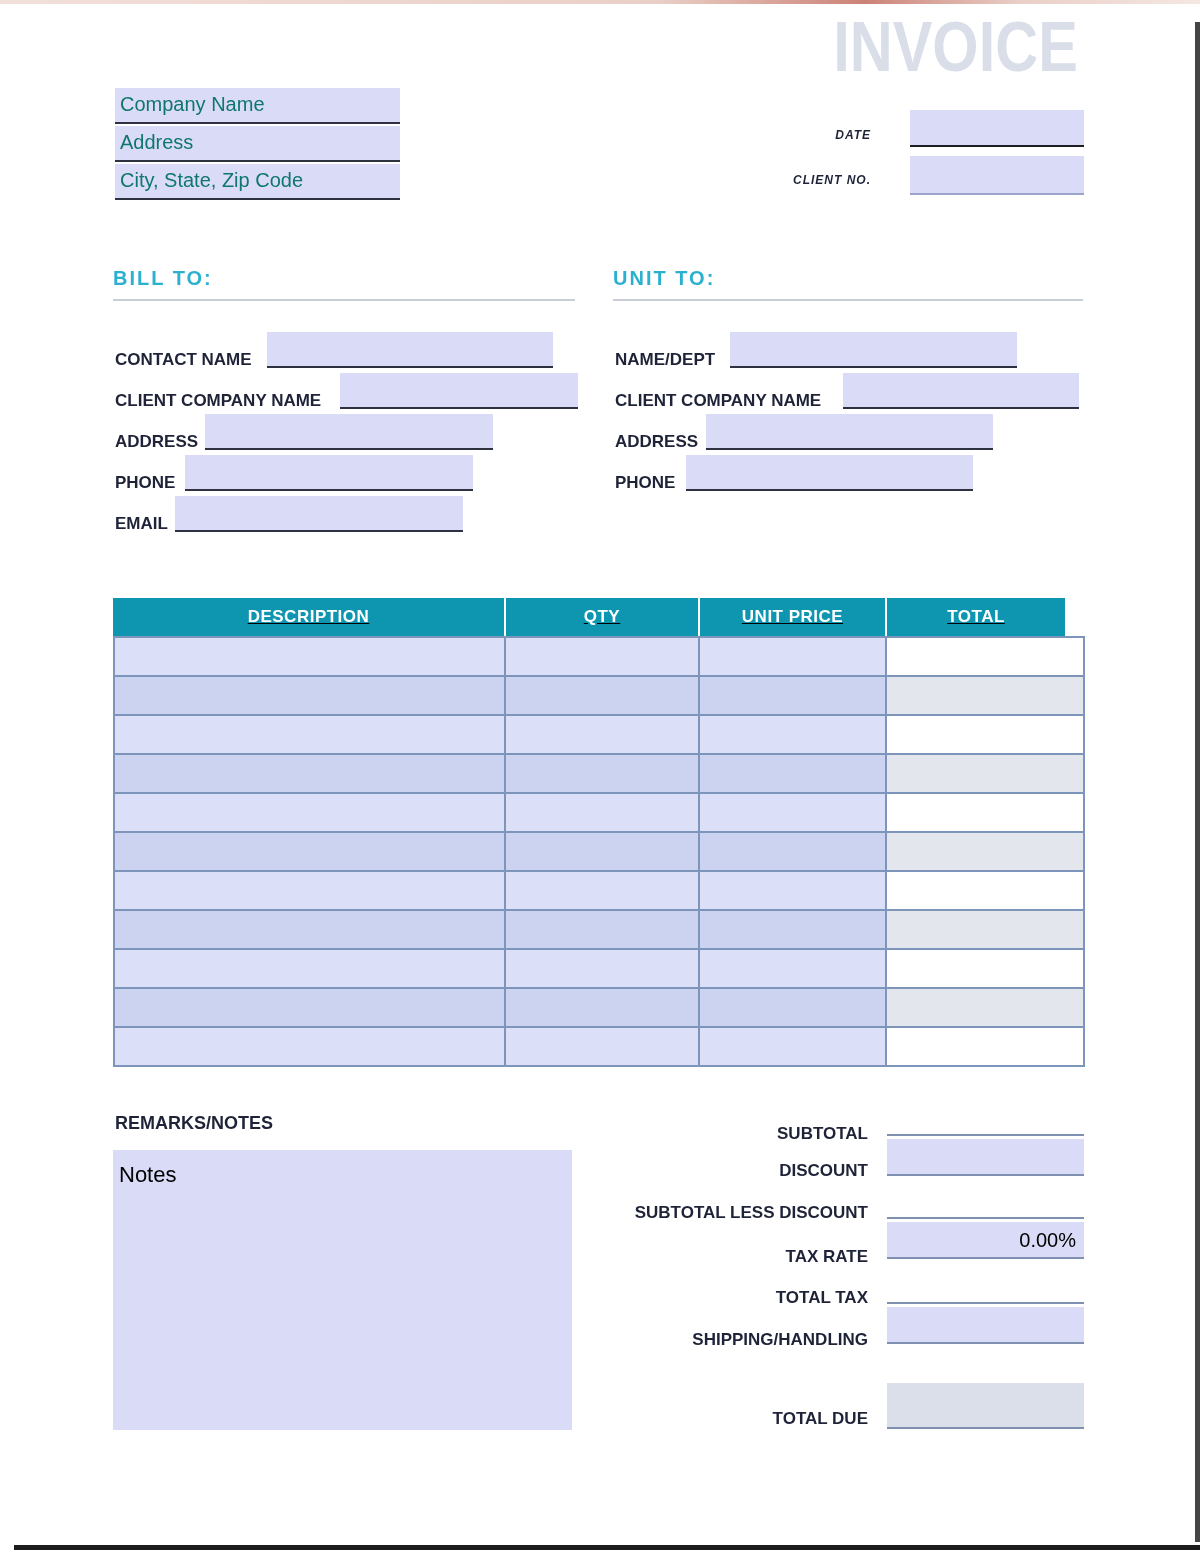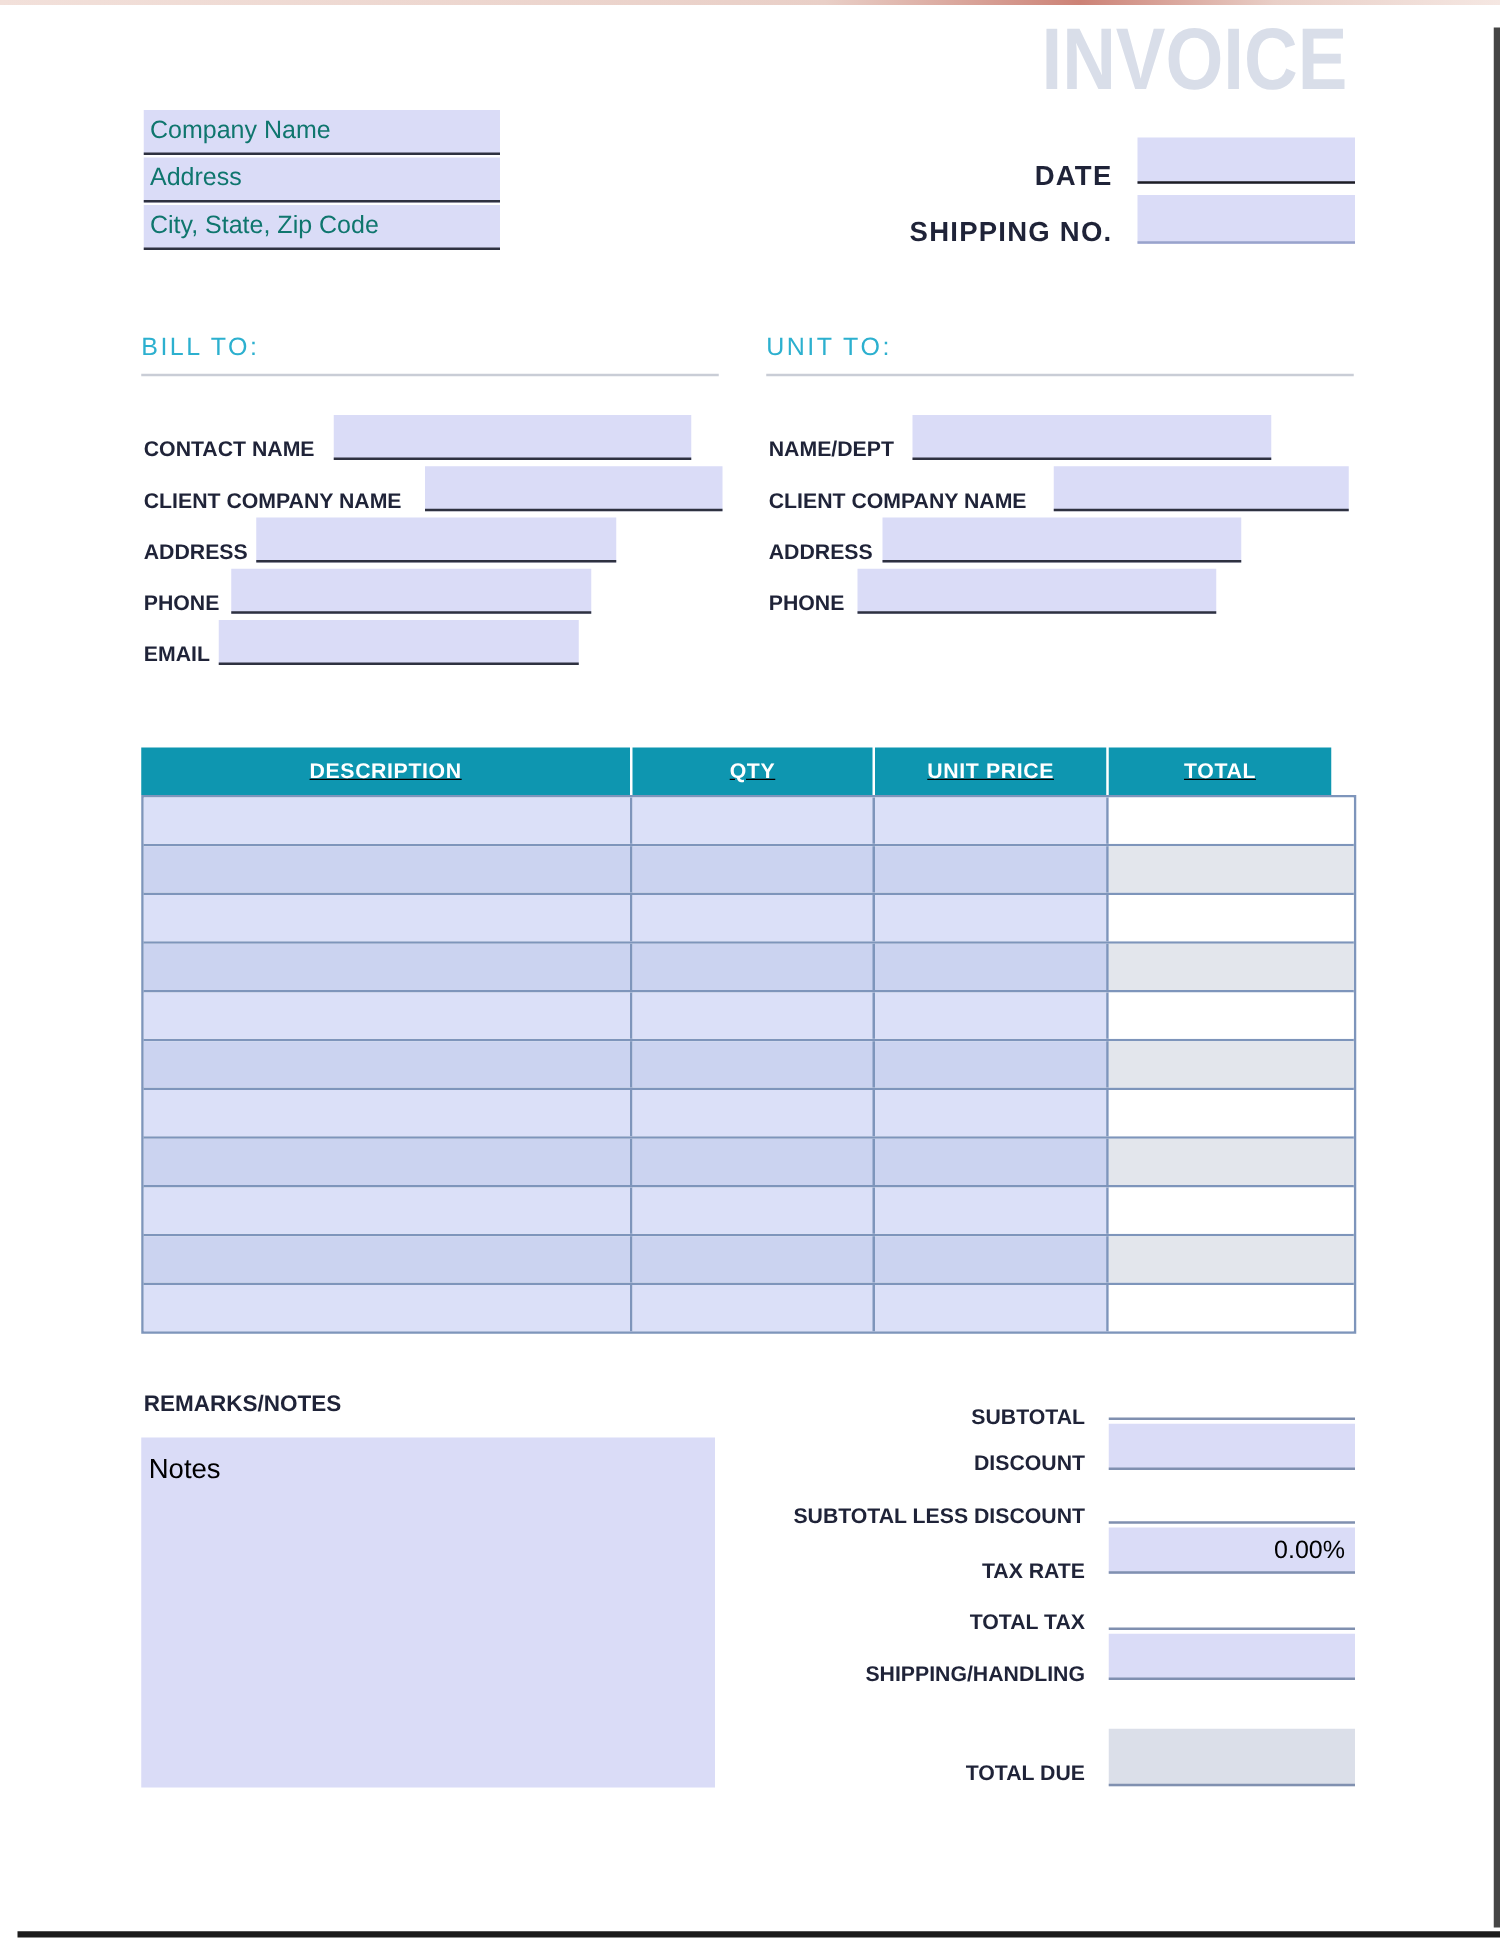--- a/index.html
+++ b/index.html
@@ -30,29 +30,29 @@
   
   .title{position:absolute;top:12px;right:122px;font-size:70px;line-height:1;font-weight:bold;
     color:var(--title-gray);letter-spacing:0;transform:scaleX(.85);transform-origin:100% 0;white-space:nowrap;}
 
   
   .company-field{position:absolute;left:115px;width:285px;height:36px;background:var(--field-lavender);
     border-bottom:2px solid #2e3140;font-size:20px;line-height:33px;color:#0f766e;padding-left:5px;}
   .cf1{top:88px;}.cf2{top:126px;}.cf3{top:164px;}
 
   
-  .meta-label{position:absolute;left:690px;width:200px;text-align:right;color:var(--label-navy);
-    font-weight:bold;font-size:22px;letter-spacing:1px;white-space:nowrap;}
+  .meta-label{position:absolute;left:671px;width:200px;text-align:right;color:var(--label-navy);
+    font-weight:bold;font-size:12px;letter-spacing:1px;white-space:nowrap;font-style:italic;}
   .ml-date{top:128px;}.ml-inv{top:173px;}
   .meta-box{position:absolute;left:910px;width:174px;height:37px;background:var(--field-lavender);}
   .mb-date{top:110px;border-bottom:2px solid #1d1d24;}
   .mb-inv{top:156px;height:39px;border-bottom:2px solid #99a3cb;}
 
   
-  .sec-heading{position:absolute;top:267px;font-size:20px;font-weight:normal;letter-spacing:2px;
+  .sec-heading{position:absolute;top:267px;font-size:20px;font-weight:bold;letter-spacing:2px;
     color:var(--heading-teal);white-space:nowrap;}
   .sh-bill{left:113px;}.sh-ship{left:613px;}
   .sec-rule{position:absolute;top:299px;height:2px;background:#c9cdd6;}
   .sr-bill{left:113px;width:462px;}.sr-ship{left:613px;width:470px;}
 
   
   .f-label{position:absolute;color:var(--label-navy);font-weight:bold;font-size:17px;white-space:nowrap;}
   .f-box{position:absolute;height:36px;background:var(--field-lavender);border-bottom:2px solid #2e3140;
     font-size:18px;line-height:34px;padding-left:6px;color:#000;}
   
@@ -114,21 +114,21 @@
   <div class="scan-bottom"></div>
 
   <div class="title">INVOICE</div>
 
   <div class="company-field cf1">Company Name</div>
   <div class="company-field cf2">Address</div>
   <div class="company-field cf3">City, State, Zip Code</div>
 
   <div class="meta-label ml-date">DATE</div>
   <div class="meta-box mb-date"></div>
-  <div class="meta-label ml-inv">SHIPPING NO.</div>
+  <div class="meta-label ml-inv">CLIENT NO.</div>
   <div class="meta-box mb-inv"></div>
 
   <div class="sec-heading sh-bill">BILL TO:</div>
   <div class="sec-heading sh-ship">UNIT TO:</div>
   <div class="sec-rule sr-bill"></div>
   <div class="sec-rule sr-ship"></div>
 
   <div class="f-label bl1">CONTACT NAME</div>
   <div class="f-box bb1"></div>
   <div class="f-label bl2">CLIENT COMPANY NAME</div>

